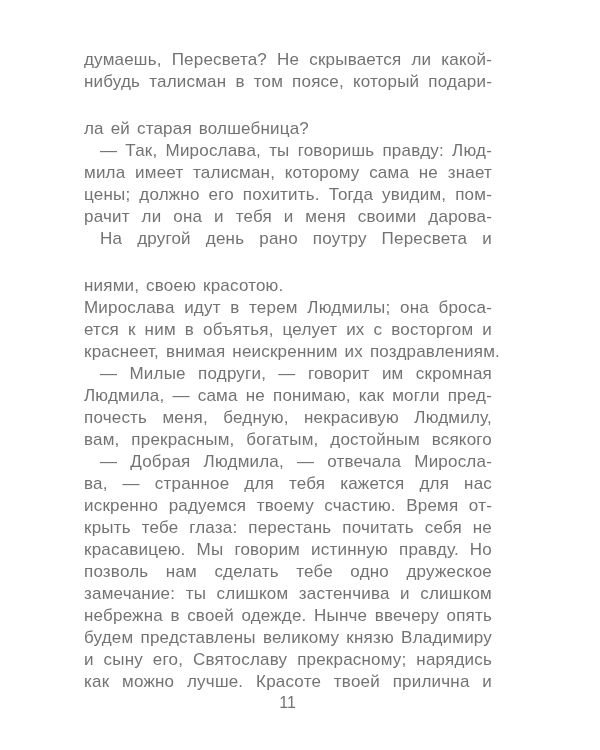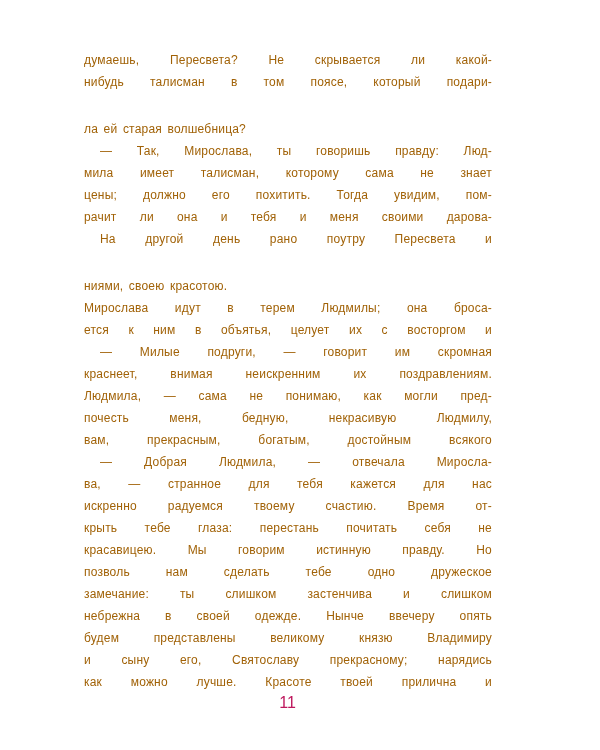--- a/index.html
+++ b/index.html
@@ -1,51 +1,51 @@
 <!DOCTYPE html>
 <html><head>
   <meta charset="utf-8">
   <style>
     html, body { margin: 0; padding: 0; background: #ffffff; }
     body { width: 600px; height: 750px; position: relative; overflow: hidden; }
     .page {
       position: absolute; left: 84px; top: 49px; width: 408px;
       font-family: "Liberation Sans", sans-serif;
-      font-size: 12px; line-height: 22px; color: #a16207;
+      font-size: 17px; line-height: 22px; color: #737373;
       letter-spacing: 0.2px;
     }
     .line {
       display: block; height: 22px; white-space: nowrap;
       text-align: justify; text-align-last: justify; word-spacing: 2px;
     }
     .line.last { text-align-last: left; margin-top: 25px; }
     .line.indent { padding-left: 16px; }
     .page-number {
       position: absolute; left: 0; width: 575px; top: 694px;
       text-align: center;
-      font-family: "Liberation Sans", sans-serif; font-size: 16px; color: #be185d;
+      font-family: "Liberation Sans", sans-serif; font-size: 16px; color: #737373;
     }
   </style>
 </head>
 <body>
 
 <div class="page" id="page-body">
     <span class="line">думаешь, Пересвета? Не скрывается ли какой-</span>
     <span class="line">нибудь талисман в том поясе, который подари-</span>
     <span class="line last">ла ей старая волшебница?</span>
     <span class="line indent">— Так, Мирослава, ты говоришь правду: Люд-</span>
     <span class="line">мила имеет талисман, которому сама не знает</span>
     <span class="line">цены; должно его похитить. Тогда увидим, пом-</span>
     <span class="line">рачит ли она и тебя и меня своими дарова-</span>
     <span class="line indent">На другой день рано поутру Пересвета и</span>
     <span class="line last">ниями, своею красотою.</span>
     <span class="line">Мирослава идут в терем Людмилы; она броса-</span>
     <span class="line">ется к ним в объятья, целует их с восторгом и</span>
+    <span class="line">краснеет, внимая неискренним их поздравлениям.</span>
     <span class="line indent">— Милые подруги, — говорит им скромная</span>
-    <span class="line">краснеет, внимая неискренним их поздравлениям.</span>
     <span class="line">Людмила, — сама не понимаю, как могли пред-</span>
     <span class="line">почесть меня, бедную, некрасивую Людмилу,</span>
     <span class="line">вам, прекрасным, богатым, достойным всякого</span>
     <span class="line indent">— Добрая Людмила, — отвечала Миросла-</span>
     <span class="line">ва, — странное для тебя кажется для нас</span>
     <span class="line">искренно радуемся твоему счастию. Время от-</span>
     <span class="line">крыть тебе глаза: перестань почитать себя не</span>
     <span class="line">красавицею. Мы говорим истинную правду. Но</span>
     <span class="line">позволь нам сделать тебе одно дружеское</span>
     <span class="line">замечание: ты слишком застенчива и слишком</span>

